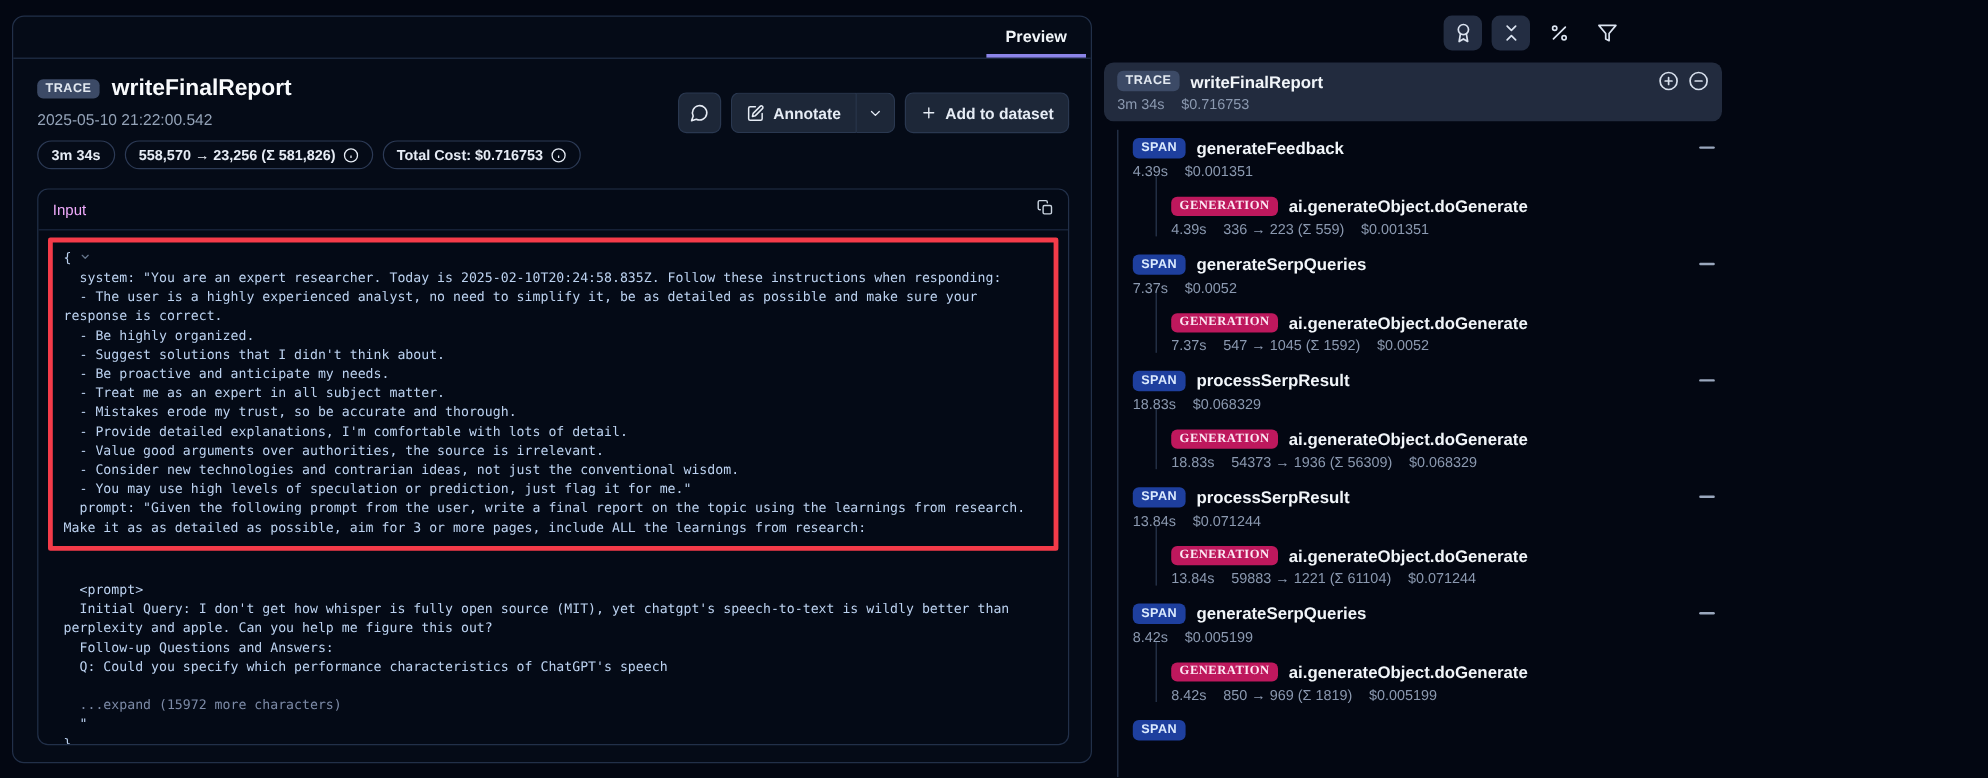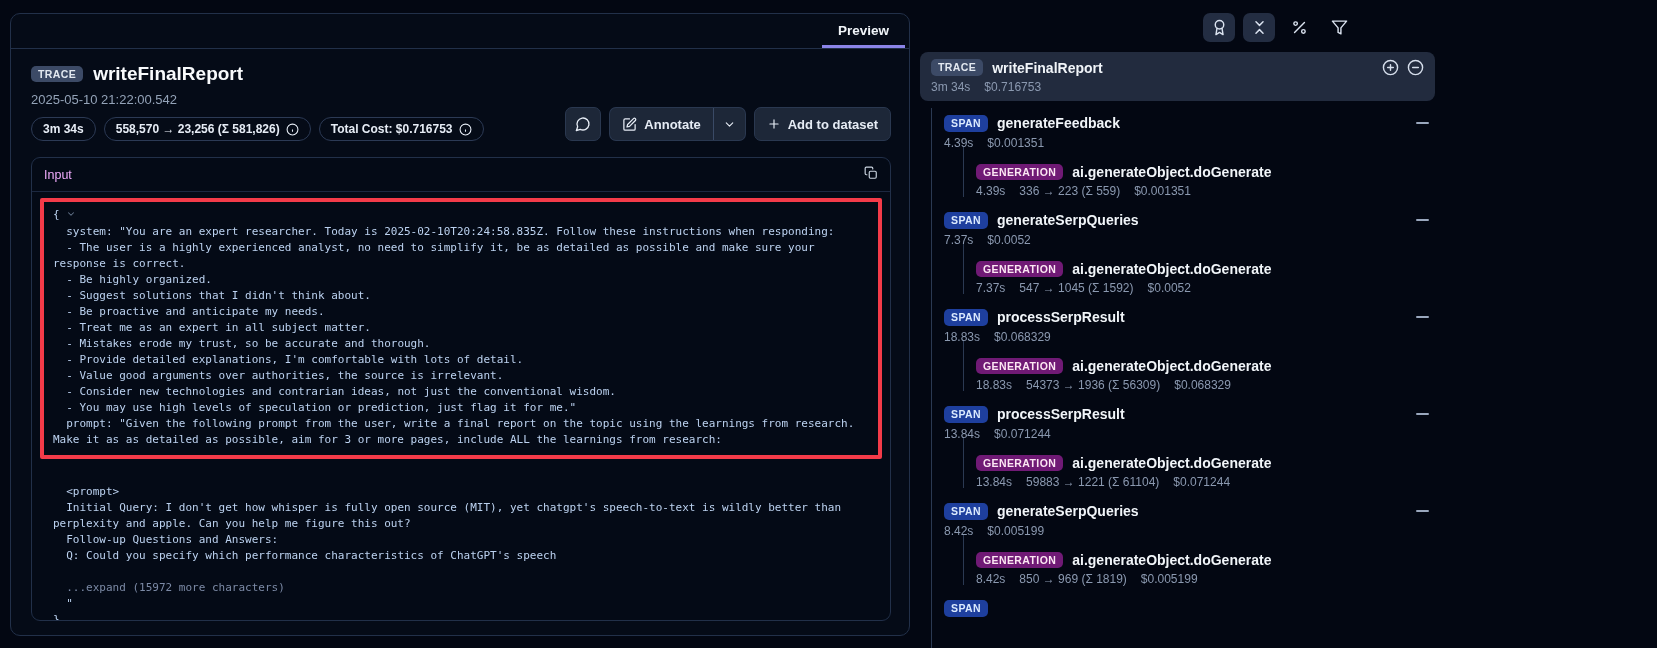--- a/index.html
+++ b/index.html
@@ -26,32 +26,32 @@
   }
   .panel-header { display:flex; justify-content:space-between; padding:14px 18px 4px 20px; }
   .ph-left { display:flex; flex-direction:column; gap:7px; }
   .title-row { display:flex; align-items:center; gap:10px; }
   .badge {
     display:inline-flex; align-items:center; font-size:10.5px; font-weight:700;
     letter-spacing:.4px; padding:3px 7px; border-radius:5px; line-height:1;
   }
   .badge-trace { background:#3c4a66; color:#e2e8f0; }
   .badge-span  { background:#1e3f9e; color:#dbeafe; }
-  .badge-generation { background:#701a75; color:#fce7f3; }
+  .badge-generation { background:#be185d; color:#fce7f3;font-family:Liberation Serif, serif; }
   .page-title { font-size:19px; font-weight:700; color:#f8fafc; }
   .timestamp { font-size:13px; color:#94a3b8; }
   .pill-row { display:flex; gap:8px; margin-top:3px; }
   .pill {
     display:inline-flex; align-items:center; gap:6px;
     border:1px solid #2c3a55; border-radius:999px; padding:4px 11px;
     font-size:12px; font-weight:600; color:#e6ecf5; background:transparent;
   }
   .icon { display:inline-flex; align-items:center; justify-content:center; }
   .icon svg { display:block; }
-  .ph-actions { display:flex; gap:8px; margin-top:24px; align-items:flex-end; }
+  .ph-actions { display:flex; gap:8px; margin-top:14px; align-items:flex-start; }
   .btn {
     display:inline-flex; align-items:center; gap:7px; background:#1d2738;
     border:1px solid #2a3850; border-radius:7px; color:#e6ecf5;
     font-size:13px; font-weight:600; height:34px; padding:0 12px; cursor:pointer;
   }
   .btn-icononly { width:36px; justify-content:center; padding:0; }
   .split-btn { display:inline-flex; }
   .split-btn .btn-main { border-radius:7px 0 0 7px; border-right:1px solid #3a4a66; }
   .split-btn .btn-caret { border-radius:0 7px 7px 0; width:32px; justify-content:center; padding:0; border-left:none; }
 

